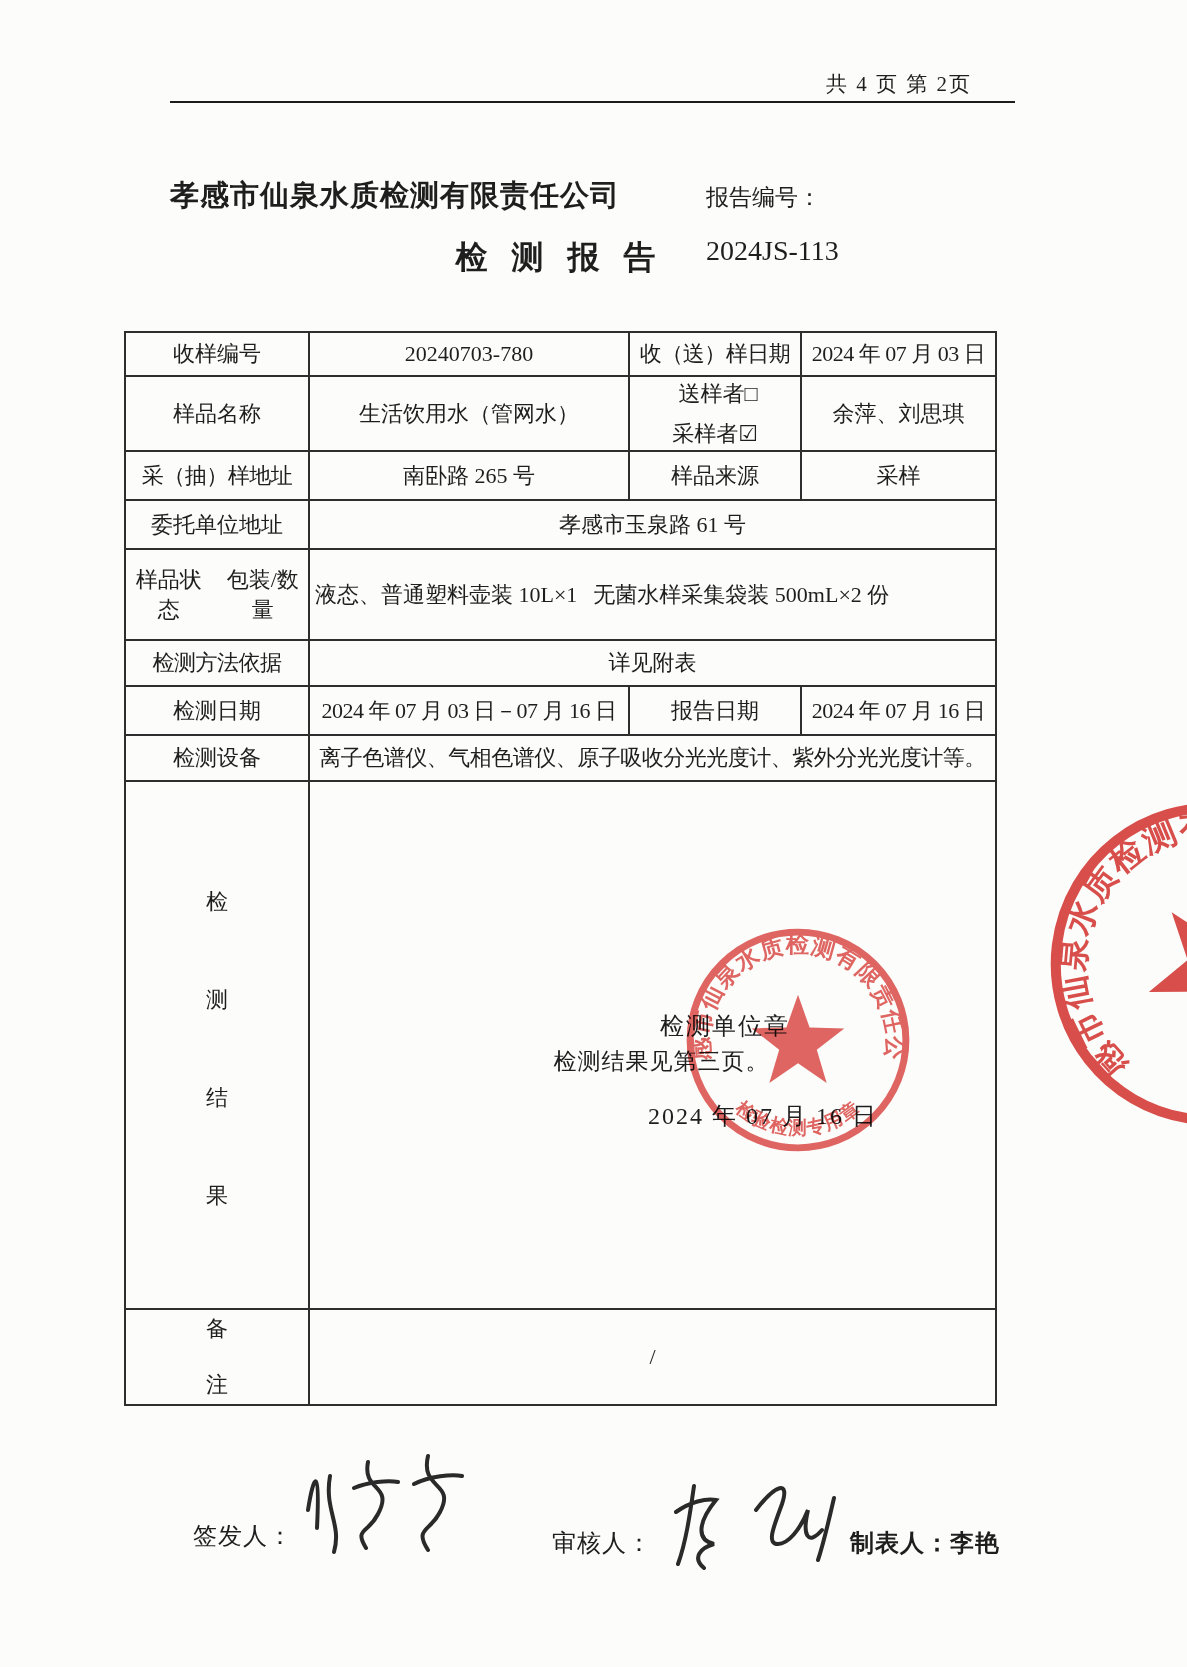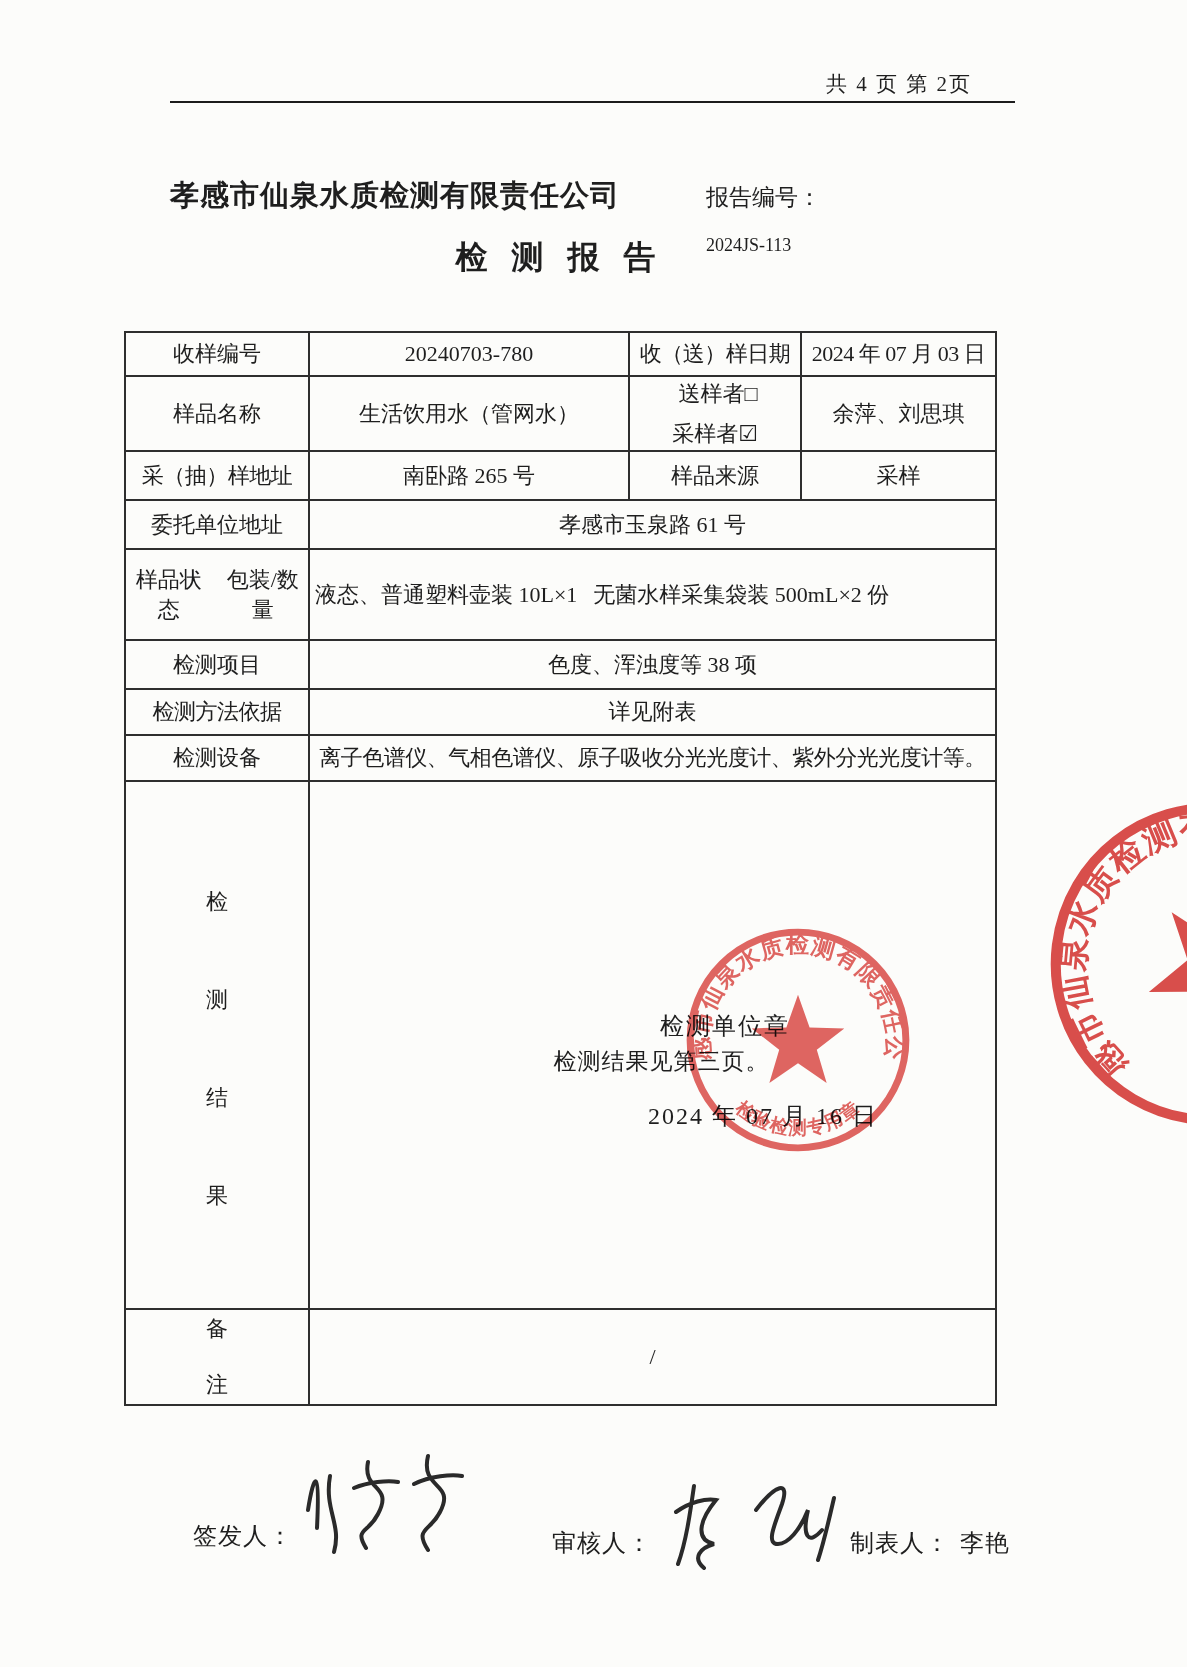--- a/index.html
+++ b/index.html
@@ -19,21 +19,21 @@
     color:var(--ink);
     padding-left:9px;
   }
   
   .page-indicator{position:absolute;left:826px;top:70px;font-size:21px;letter-spacing:2px;}
   .header-rule{position:absolute;left:170px;top:101px;width:845px;height:2px;background:#1c1c1c;}
   .company-row{position:absolute;left:170px;top:176px;width:845px;display:flex;align-items:baseline;}
   .company-name{font-size:29px;font-weight:bold;letter-spacing:1px;}
   .report-no-wrap{margin-left:86px;display:flex;align-items:baseline;gap:22px;flex-direction:column;}
   .report-no-label{font-size:23px;}
-  .report-no{font-size:18px;}
+  .report-no{font-size:28px;}
   .doc-title{position:absolute;left:124px;top:236px;width:871px;text-align:center;
     font-size:32px;font-weight:bold;letter-spacing:8px;}
   
   table.report{
     position:absolute;left:124px;top:331px;width:871px;
     border-collapse:collapse;table-layout:fixed;
   }
   table.report td{
     border:2px solid var(--line);
     text-align:center;vertical-align:middle;
@@ -60,21 +60,21 @@
   .stamp-label{position:absolute;left:350px;top:228px;font-size:24px;letter-spacing:2px;}
   .stamp-date{position:absolute;left:338px;top:318px;font-size:24px;letter-spacing:2px;}
   .stamp-main{position:absolute;left:372px;top:142px;width:232px;height:232px;
     opacity:.85;mix-blend-mode:multiply;}
   .stamp-right{position:absolute;left:1044px;top:796px;width:336px;height:336px;
     transform:rotate(-38deg);opacity:.92;mix-blend-mode:multiply;}
   
   .sig-row-label{position:absolute;font-size:24px;letter-spacing:1px;}
   .issuer-label{left:193px;top:1520px;}
   .reviewer-label{left:552px;top:1527px;}
-  .preparer-wrap{left:850px;top:1527px;display:flex;gap:10px;}
+  .preparer-wrap{left:850px;top:1527px;display:flex;font-weight:bold;}
   .sig-svg{position:absolute;}
   .sig1{left:290px;top:1432px;width:220px;height:140px;}
   .sig2{left:664px;top:1468px;width:210px;height:115px;}
   .sig-svg path{fill:none;stroke:#2a2a2a;stroke-width:4;stroke-linecap:round;}
   svg text{font-family:"Liberation Serif","DejaVu Serif",serif;font-weight:bold;}
 </style>
 </head>
 <body>
 
 <div class="page">
@@ -140,30 +140,32 @@
         </div>
       </td>
       <td colspan="3">
         <div class="stack">
           <span>液态、普通塑料壶装 10L×1</span>
           <span>无菌水样采集袋装 500mL×2 份</span>
         </div>
       </td>
     </tr>
 
-    <tr class="r6">
-      <td>检测项目</td>
-      <td colspan="3">色度、浑浊度等 38 项</td>
-    </tr>
 
     <tr class="r7">
       <td class="tight">检测方法依据</td>
       <td colspan="3">详见附表</td>
     </tr>
 
+    <tr class="r8">
+      <td>检测日期</td>
+      <td class="tight">2024 年 07 月 03 日－07 月 16 日</td>
+      <td>报告日期</td>
+      <td class="tight">2024 年 07 月 16 日</td>
+    </tr>
 
     <tr class="r9">
       <td>检测设备</td>
       <td colspan="3" class="tight">离子色谱仪、气相色谱仪、原子吸收分光光度计、紫外分光光度计等。</td>
     </tr>
 
     <tr class="r10">
       <td>
         <div class="vlabel">
           <span>检</span>

